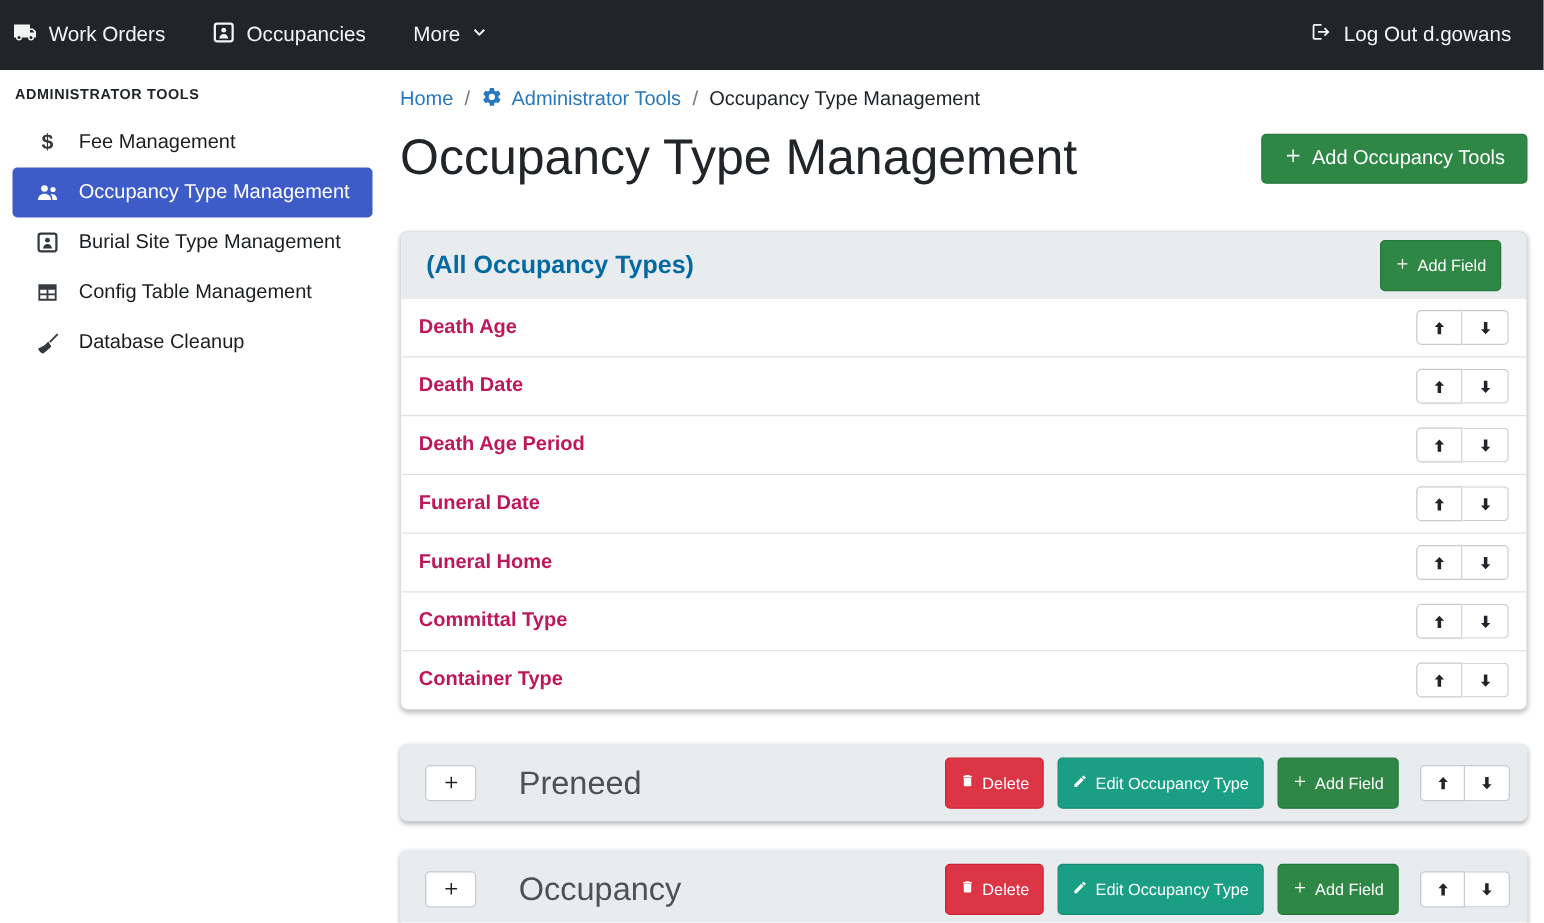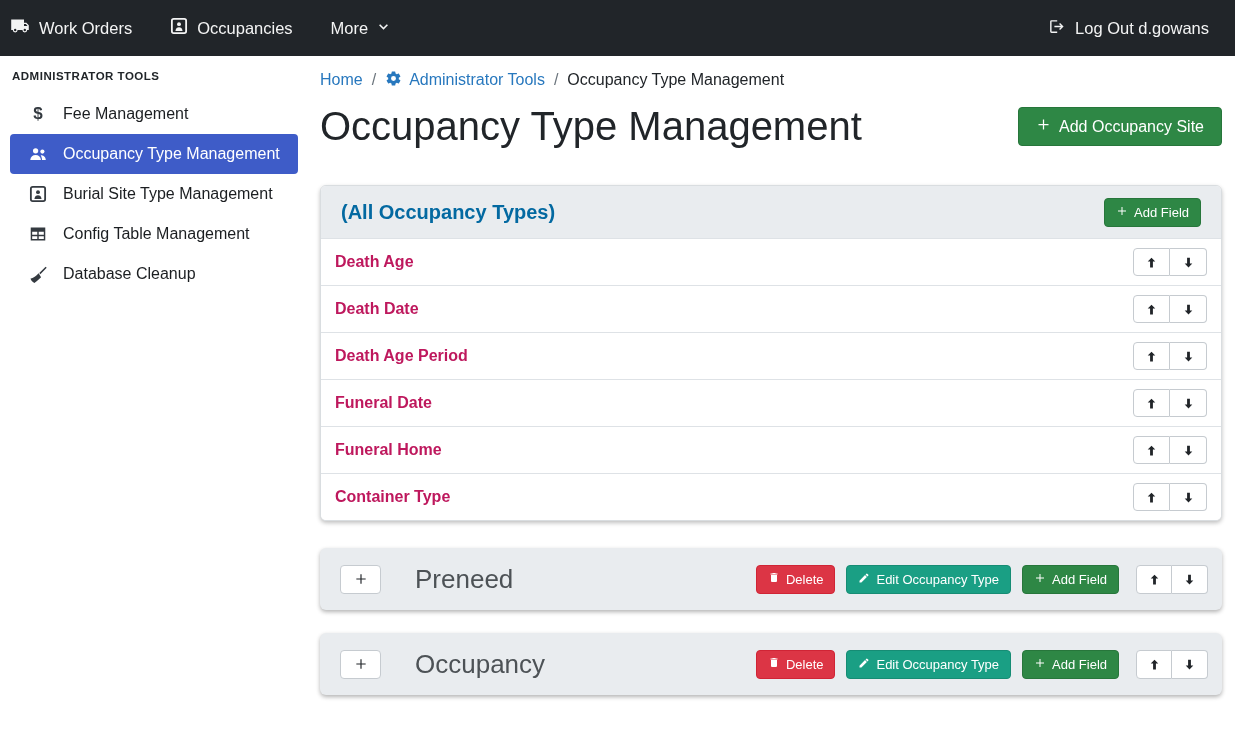--- a/index.html
+++ b/index.html
@@ -42,21 +42,21 @@
   .crumb-sep { color:#6c757d; }
   .crumb-current { color:#212529; }
 
   .title-row { display:flex; justify-content:space-between; align-items:center; margin-top:12px; }
   .page-title { font-size:40px; font-weight:500; color:#212529; }
 
   .btn { border-radius:4px; display:inline-flex; align-items:center; gap:8px;
          color:#fff; border:1px solid transparent; }
   .btn-success { background:#2e8745; border-color:#27763b; }
   .btn-lg { font-size:16px; padding:9px 17px; }
-  .btn-sm { font-size:13px; padding:0 11px; height:29px; gap:6px; }
+  .btn-sm { font-size:13px; padding:0 11px; height:41px; gap:6px; }
   .btn-danger { background:#dc3545; border-color:#d02435; }
   .btn-teal { background:#1a9f84; border-color:#168c74; }
 
   
   .card { margin-top:36px; border:1px solid #d9dde0; border-radius:6px; overflow:hidden;
           box-shadow:0 2px 4px rgba(0,0,0,.25); background:#fff; }
   .card-header { background:#e9ecef; height:52px; padding:0 20px; display:flex;
                  align-items:center; justify-content:space-between; }
   .card-title { font-size:20px; font-weight:700; color:#0369a1; }
   .field-row { height:47px; padding:0 14px 0 14px; display:flex; align-items:center;
@@ -197,21 +197,21 @@
     </nav>
 
     <div class="title-row">
       <h1 class="page-title">Occupancy Type Management</h1>
       <button class="btn btn-success btn-lg">
         <span>
           <svg width="15" height="15" viewBox="0 0 24 24" fill="currentColor">
               <path d="M11 4h2v7h7v2h-7v7h-2v-7H4v-2h7z"></path>
             </svg>
         </span>
-        <span>Add Occupancy Site</span>
+        <span>Add Occupancy Tools</span>
       </button>
     </div>
 
     <section class="card">
       <div class="card-header">
         <span class="card-title">(All Occupancy Types)</span>
         <button class="btn btn-success btn-sm">
           <span>
             <svg width="12" height="12" viewBox="0 0 24 24" fill="currentColor">
                 <path d="M11 4h2v7h7v2h-7v7h-2v-7H4v-2h7z"></path>
@@ -276,20 +276,35 @@
             </button>
           <button class="btn-outline">
               <svg width="13" height="13" viewBox="0 0 24 24" fill="currentColor">
                 <path d="M12 21l-7-7.2h4.4V3h5.2v10.8H19z"></path>
               </svg>
             </button>
         </div>
       </div>
       <div class="field-row">
         <a class="field-link">Funeral Home</a>
+        <div class="btn-group">
+          <button class="btn-outline">
+              <svg width="13" height="13" viewBox="0 0 24 24" fill="currentColor">
+                <path d="M12 3l7 7.2h-4.4V21h-5.2V10.2H5z"></path>
+              </svg>
+            </button>
+          <button class="btn-outline">
+              <svg width="13" height="13" viewBox="0 0 24 24" fill="currentColor">
+                <path d="M12 21l-7-7.2h4.4V3h5.2v10.8H19z"></path>
+              </svg>
+            </button>
+        </div>
+      </div>
+      <div class="field-row">
+        <a class="field-link">Committal Type</a>
         <div class="btn-group">
           <button class="btn-outline">
               <svg width="13" height="13" viewBox="0 0 24 24" fill="currentColor">
                 <path d="M12 3l7 7.2h-4.4V21h-5.2V10.2H5z"></path>
               </svg>
             </button>
           <button class="btn-outline">
               <svg width="13" height="13" viewBox="0 0 24 24" fill="currentColor">
                 <path d="M12 21l-7-7.2h4.4V3h5.2v10.8H19z"></path>
               </svg>

